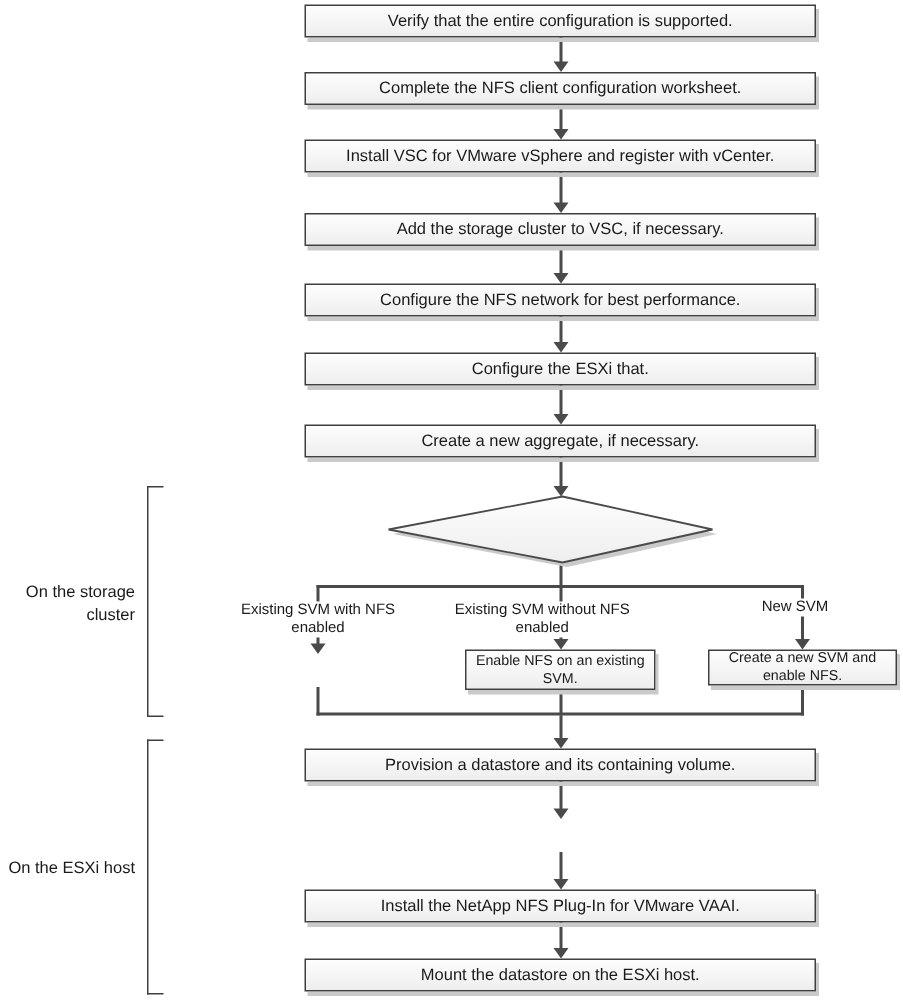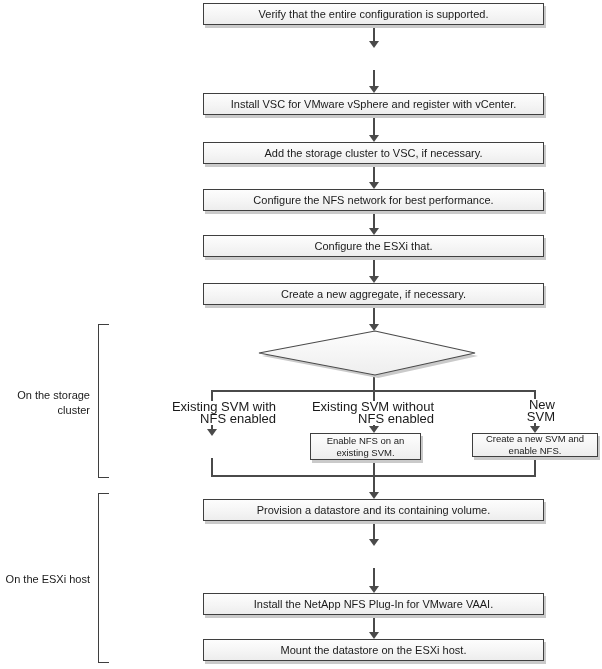--- a/index.html
+++ b/index.html
@@ -50,22 +50,22 @@
     position: absolute;
     width: 0; height: 0;
     border-left: 5px solid transparent;
     border-right: 5px solid transparent;
     border-top: 7px solid #4a4a4a;
     z-index: 2;
   }
   .cond-label {
     position: absolute;
     background: #ffffff;
-    font-size: 13px;
-    text-align: right;
+    font-size: 10px;
+    text-align: center;
     z-index: 4;
     line-height: 12px;
   }
   .diamond-wrap { position: absolute; left: 252px; top: 326px; z-index: 3; }
   .diamond-text {
     position: absolute;
     left: 265px; top: 346px; width: 220px;
     text-align: center;
     font-size: 11px;
     z-index: 5;
@@ -87,20 +87,21 @@
     line-height: 1.35;
     z-index: 2;
   }
 </style>
 </head>
 <body>
 
 <div class="stage">
 
   <div class="step" style="top:3px">Verify that the entire configuration is supported.</div>
+  <div class="step" style="top:48px">Complete the NFS client configuration worksheet.</div>
   <div class="step" style="top:93px">Install VSC for VMware vSphere and register with vCenter.</div>
   <div class="step" style="top:142px">Add the storage cluster to VSC, if necessary.</div>
   <div class="step" style="top:189px">Configure the NFS network for best performance.</div>
   <div class="step" style="top:235px">Configure the ESXi that.</div>
   <div class="step" style="top:283px">Create a new aggregate, if necessary.</div>
 
   <div class="vl" style="left:373px;top:25px;height:17px"></div>
   <div class="ah" style="left:369px;top:41px"></div>
   <div class="vl" style="left:373px;top:70px;height:17px"></div>
   <div class="ah" style="left:369px;top:86px"></div>
@@ -135,21 +136,21 @@
   <div class="ah" style="left:207px;top:429px"></div>
   <div class="vl" style="left:373px;top:390px;height:37px"></div>
   <div class="ah" style="left:369px;top:426px"></div>
   <div class="vl" style="left:534px;top:390px;height:37px"></div>
   <div class="ah" style="left:530px;top:426px"></div>
 
   <div class="cond-label" style="left:148px;top:401px;width:128px">Existing SVM with NFS enabled</div>
   <div class="cond-label" style="left:289px;top:401px;width:145px">Existing SVM without NFS enabled</div>
   <div class="cond-label" style="left:505px;top:399px;width:50px">New SVM</div>
 
-  <div class="action-box" style="left:310px;top:433px;width:111px;height:27px">Enable NFS on an existing SVM.</div>
+  <div class="action-box" style="left:310px;top:433px;width:127px;height:27px">Enable NFS on an existing SVM.</div>
   <div class="action-box" style="left:472px;top:433px;width:126px;height:24px">Create a new SVM and enable NFS.</div>
 
   <div class="vl" style="left:211px;top:458px;height:19px"></div>
   <div class="vl" style="left:373px;top:460px;height:17px"></div>
   <div class="vl" style="left:534px;top:460px;height:17px"></div>
   <div class="hl" style="left:211px;top:475px;width:325px"></div>
   <div class="vl" style="left:373px;top:477px;height:16px"></div>
   <div class="ah" style="left:369px;top:492px"></div>
 
   <div class="step" style="top:499px">Provision a datastore and its containing volume.</div>

